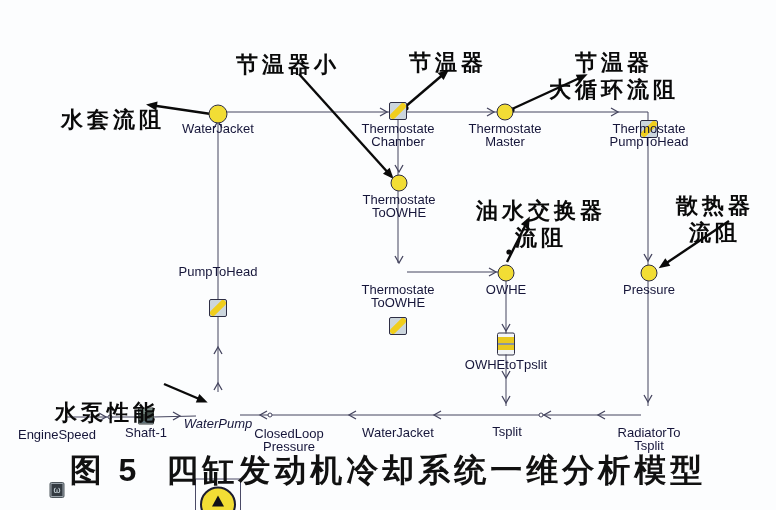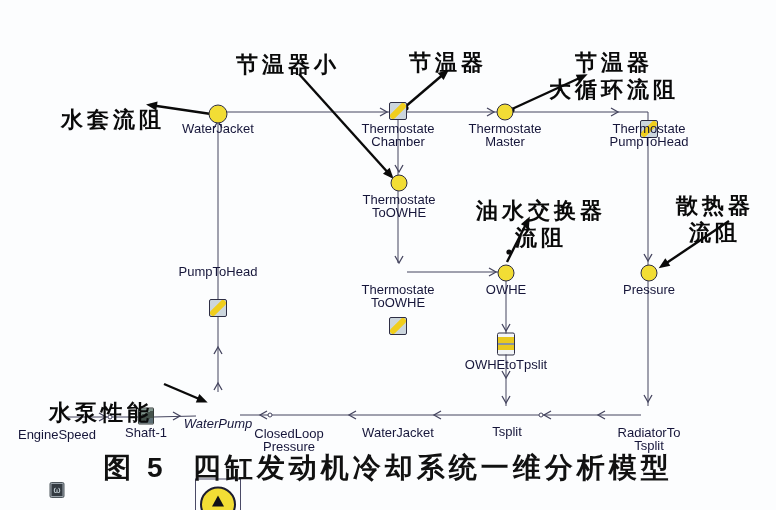--- a/index.html
+++ b/index.html
@@ -25,21 +25,21 @@
   .gauge-inner{position:absolute;left:1px;top:1px;right:1px;bottom:1px;background:#343b42;color:#d8e4ea;
     font-size:9px;line-height:12px;text-align:center;}
   .n-shaft{width:14px;height:15px;border:1.4px solid #333a38;border-radius:1px;
     background:linear-gradient(160deg,#7e938b 0 35%,#44524b 35% 70%,#5b6d74 70%);}
   
   .node-label{position:absolute;transform:translateX(-50%);text-align:center;
     font-size:13px;line-height:13px;color:#16163a;white-space:nowrap;}
   .callout{position:absolute;transform:translateX(-50%);text-align:center;
     font-size:22px;line-height:27px;font-weight:700;letter-spacing:4px;color:#0a0a0a;white-space:nowrap;margin-top:32px;}
   .caption{position:absolute;left:0;right:0;top:449px;text-align:center;
-    font-size:28px;font-weight:700;letter-spacing:4px;color:#111;}
+    font-size:32px;font-weight:700;letter-spacing:4px;color:#111;}
   .caption .gap{display:inline-block;width:26px;}
 </style>
 </head>
 <body>
 
 <div class="stage">
   <svg id="wires" width="776" height="510">
       <line x1="218" y1="112" x2="648" y2="112" stroke="#45455f" stroke-width="1"></line>
       <line x1="218" y1="114" x2="218" y2="392" stroke="#45455f" stroke-width="1"></line>
       <line x1="398" y1="112" x2="398" y2="263" stroke="#45455f" stroke-width="1"></line>
@@ -186,20 +186,20 @@
         <div>大循环流阻</div>
       </div>
       <div class="callout" style="left: 541px; top: 165px;">
         <div>油水交换器</div>
         <div>流阻</div>
       </div>
       <div class="callout" style="left: 715px; top: 160px;">
         <div>散热器</div>
         <div>流阻</div>
       </div>
-      <div class="callout" style="left: 101px; top: 367px;">
+      <div class="callout" style="left: 107px; top: 367px;">
         <div>水泵性能</div>
       </div>
     </div>
   <div class="caption">
     <span>图 5</span><span class="gap"></span><span>四缸发动机冷却系统一维分析模型</span>
   </div>
 </div>
 
 </body></html>

